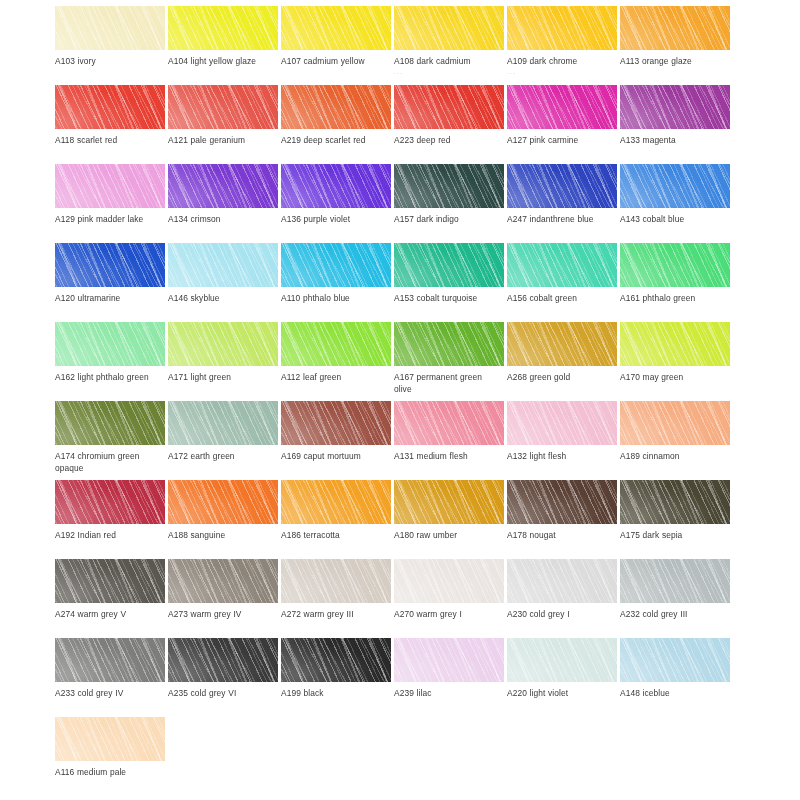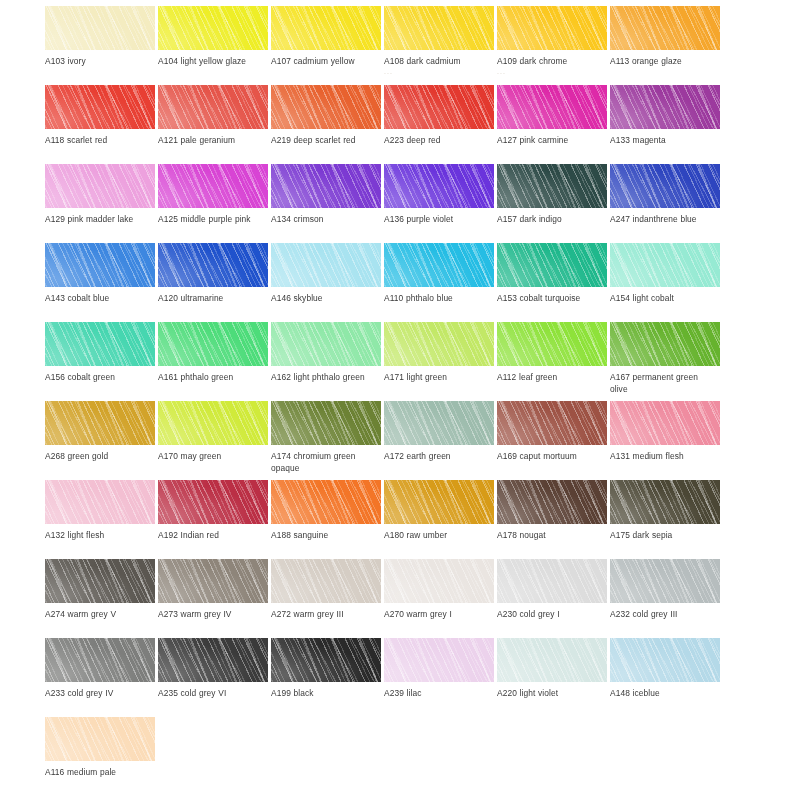--- a/index.html
+++ b/index.html
@@ -33,20 +33,21 @@
     grid-template-columns: repeat(6, 113px);
     grid-auto-rows: 79px;
     column-gap: 0px;
     row-gap: 0px;
   }
 
   .cell {
     position: relative;
     width: 113px;
     height: 59px;
+    margin-left: 10px;
   }
 
   .swatch {
     position: relative;
     width: 110px;
     height: 44px;
     overflow: hidden;
     border-radius: 0px;
   }
 
@@ -232,28 +233,20 @@
       <div class="cell">
         <div class="swatch">
           <div class="base" style="background: rgb(237, 161, 222);"></div>
           <div class="shade"></div>
           <div class="hatch"></div>
         </div>
         <div class="label"><span>A129 pink madder lake</span></div>
       </div>
       <div class="cell">
         <div class="swatch">
-          <div class="base" style="background: rgb(216, 68, 212);"></div>
-          <div class="shade"></div>
-          <div class="hatch"></div>
-        </div>
-        <div class="label"><span>A125 middle purple pink</span></div>
-      </div>
-      <div class="cell">
-        <div class="swatch">
           <div class="base" style="background: rgb(124, 58, 210);"></div>
           <div class="shade"></div>
           <div class="hatch"></div>
         </div>
         <div class="label"><span>A134 crimson</span></div>
       </div>
       <div class="cell">
         <div class="swatch">
           <div class="base" style="background: rgb(106, 52, 220);"></div>
           <div class="shade"></div>
@@ -312,28 +305,20 @@
       <div class="cell">
         <div class="swatch">
           <div class="base" style="background: rgb(31, 184, 140);"></div>
           <div class="shade"></div>
           <div class="hatch"></div>
         </div>
         <div class="label"><span>A153 cobalt turquoise</span></div>
       </div>
       <div class="cell">
         <div class="swatch">
-          <div class="base" style="background: rgb(150, 234, 211);"></div>
-          <div class="shade"></div>
-          <div class="hatch"></div>
-        </div>
-        <div class="label"><span>A154 light cobalt</span></div>
-      </div>
-      <div class="cell">
-        <div class="swatch">
           <div class="base" style="background: rgb(70, 214, 176);"></div>
           <div class="shade"></div>
           <div class="hatch"></div>
         </div>
         <div class="label"><span>A156 cobalt green</span></div>
       </div>
       <div class="cell">
         <div class="swatch">
           <div class="base" style="background: rgb(77, 220, 122);"></div>
           <div class="shade"></div>
@@ -424,33 +409,49 @@
       <div class="cell">
         <div class="swatch">
           <div class="base" style="background: rgb(243, 191, 210);"></div>
           <div class="shade"></div>
           <div class="hatch"></div>
         </div>
         <div class="label"><span>A132 light flesh</span></div>
       </div>
       <div class="cell">
         <div class="swatch">
+          <div class="base" style="background: rgb(246, 173, 130);"></div>
+          <div class="shade"></div>
+          <div class="hatch"></div>
+        </div>
+        <div class="label"><span>A189 cinnamon</span></div>
+      </div>
+      <div class="cell">
+        <div class="swatch">
           <div class="base" style="background: rgb(187, 47, 69);"></div>
           <div class="shade"></div>
           <div class="hatch"></div>
         </div>
         <div class="label"><span>A192 Indian red</span></div>
       </div>
       <div class="cell">
         <div class="swatch">
           <div class="base" style="background: rgb(243, 117, 39);"></div>
           <div class="shade"></div>
           <div class="hatch"></div>
         </div>
         <div class="label"><span>A188 sanguine</span></div>
+      </div>
+      <div class="cell">
+        <div class="swatch">
+          <div class="base" style="background: rgb(243, 162, 38);"></div>
+          <div class="shade"></div>
+          <div class="hatch"></div>
+        </div>
+        <div class="label"><span>A186 terracotta</span></div>
       </div>
       <div class="cell">
         <div class="swatch">
           <div class="base" style="background: rgb(215, 155, 24);"></div>
           <div class="shade"></div>
           <div class="hatch"></div>
         </div>
         <div class="label"><span>A180 raw umber</span></div>
       </div>
       <div class="cell">

